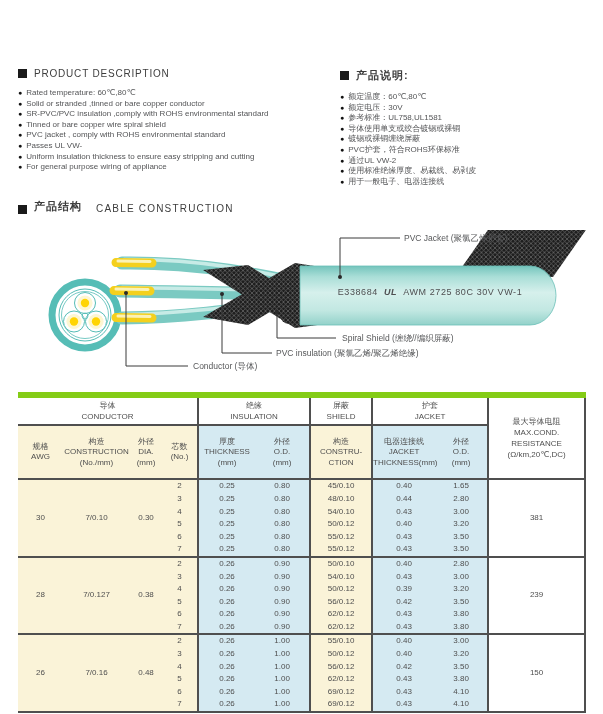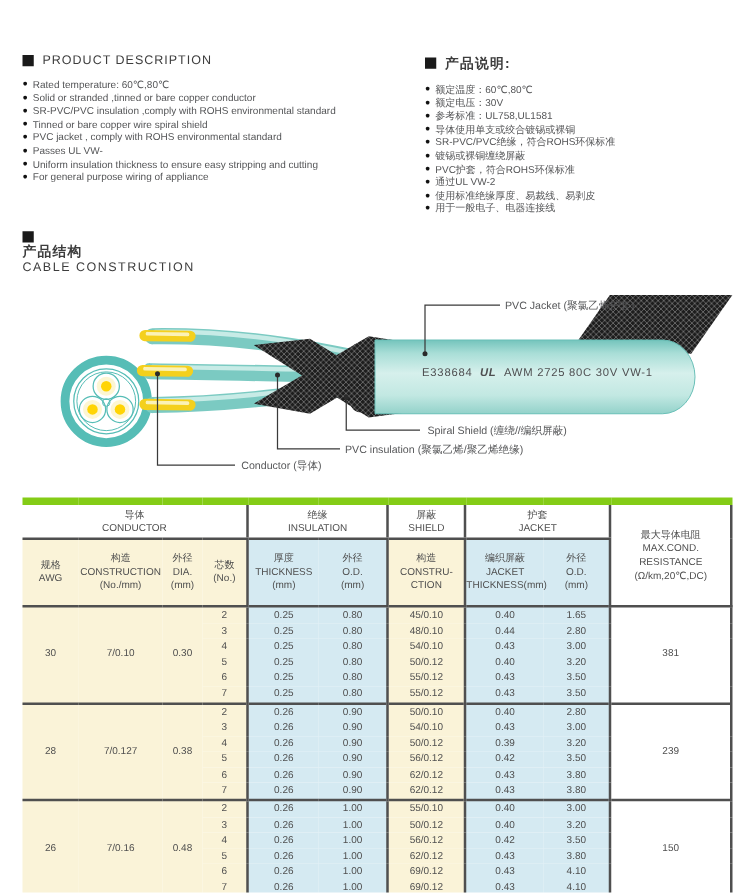--- a/index.html
+++ b/index.html
@@ -2,31 +2,31 @@
 <html><head>
 <meta charset="utf-8">
 <style>
   html,body{margin:0;padding:0;}
   body{
     width:603px;height:714px;overflow:hidden;background:#ffffff;
     font-family:"Liberation Sans","DejaVu Sans",sans-serif;
     color:#4f4f4f;position:relative;
   }
   
-  .top-wrap{display:flex;padding-top:43px;}
+  .top-wrap{display:flex;padding-top:68px;}
   .col-left{width:340px;padding-left:18px;box-sizing:border-box;}
   .col-right{flex:1;padding-left:0;}
   .sec-head{display:flex;align-items:center;font-size:10px;letter-spacing:.8px;color:#3d3d3d;}
   .sec-head .sq{width:9px;height:9px;background:#1a1a1a;display:inline-block;margin-right:7px;flex:0 0 auto;}
   .sec-head.cn{font-size:11px;font-weight:bold;letter-spacing:1px;}
   .bullets{margin-top:9px;}
   .bullet-line{display:flex;align-items:flex-start;font-size:8px;line-height:10.6px;color:#545557;white-space:nowrap;}
   .bullet{font-size:7px;line-height:10.6px;margin-right:4px;color:#111;flex:0 0 auto;}
   
-  .sec2{display:flex;align-items:flex-start;margin:12px 0 16px 18px;flex-direction:column;}
+  .sec2{display:flex;align-items:flex-end;margin:12px 0 16px 18px;}
   .sec2 .sq{width:9px;height:9px;background:#1a1a1a;margin-right:7px;}
   .sec2 .cn{font-size:11px;font-weight:bold;color:#3d3d3d;letter-spacing:1px;margin-right:14px;}
   .sec2 .en{font-size:10px;color:#3d3d3d;letter-spacing:1.2px;}
   .diagram{display:block;margin-top:2px;}
   
   table.spec{
     border-collapse:collapse;table-layout:fixed;
     margin:4px 0 0 18px;width:567px;
     font-size:8px;color:#4f4f4f;
   }
@@ -104,24 +104,20 @@
         <div class="bullet-line">
           <span class="bullet">●</span>
           <span>参考标准：UL758,UL1581</span>
         </div>
         <div class="bullet-line">
           <span class="bullet">●</span>
           <span>导体使用单支或绞合镀锡或裸铜</span>
         </div>
         <div class="bullet-line">
           <span class="bullet">●</span>
-          <span>SR-PVC/PVC绝缘，符合ROHS环保标准</span>
-        </div>
-        <div class="bullet-line">
-          <span class="bullet">●</span>
           <span>镀锡或裸铜缠绕屏蔽</span>
         </div>
         <div class="bullet-line">
           <span class="bullet">●</span>
           <span>PVC护套，符合ROHS环保标准</span>
         </div>
         <div class="bullet-line">
           <span class="bullet">●</span>
           <span>通过UL VW-2</span>
         </div>
@@ -292,21 +288,21 @@
         <div>外径</div>
           <div>O.D.</div>
           <div>(mm)</div>
       </th>
       <th class="cream bl">
         <div>构造</div>
           <div>CONSTRU-</div>
           <div>CTION</div>
       </th>
       <th class="blue bl">
-        <div>编织屏蔽</div>
+        <div>电器连接线</div>
           <div>JACKET</div>
           <div>THICKNESS(mm)</div>
       </th>
       <th class="blue">
         <div>外径</div>
           <div>O.D.</div>
           <div>(mm)</div>
       </th>
     </tr>
   </thead>

